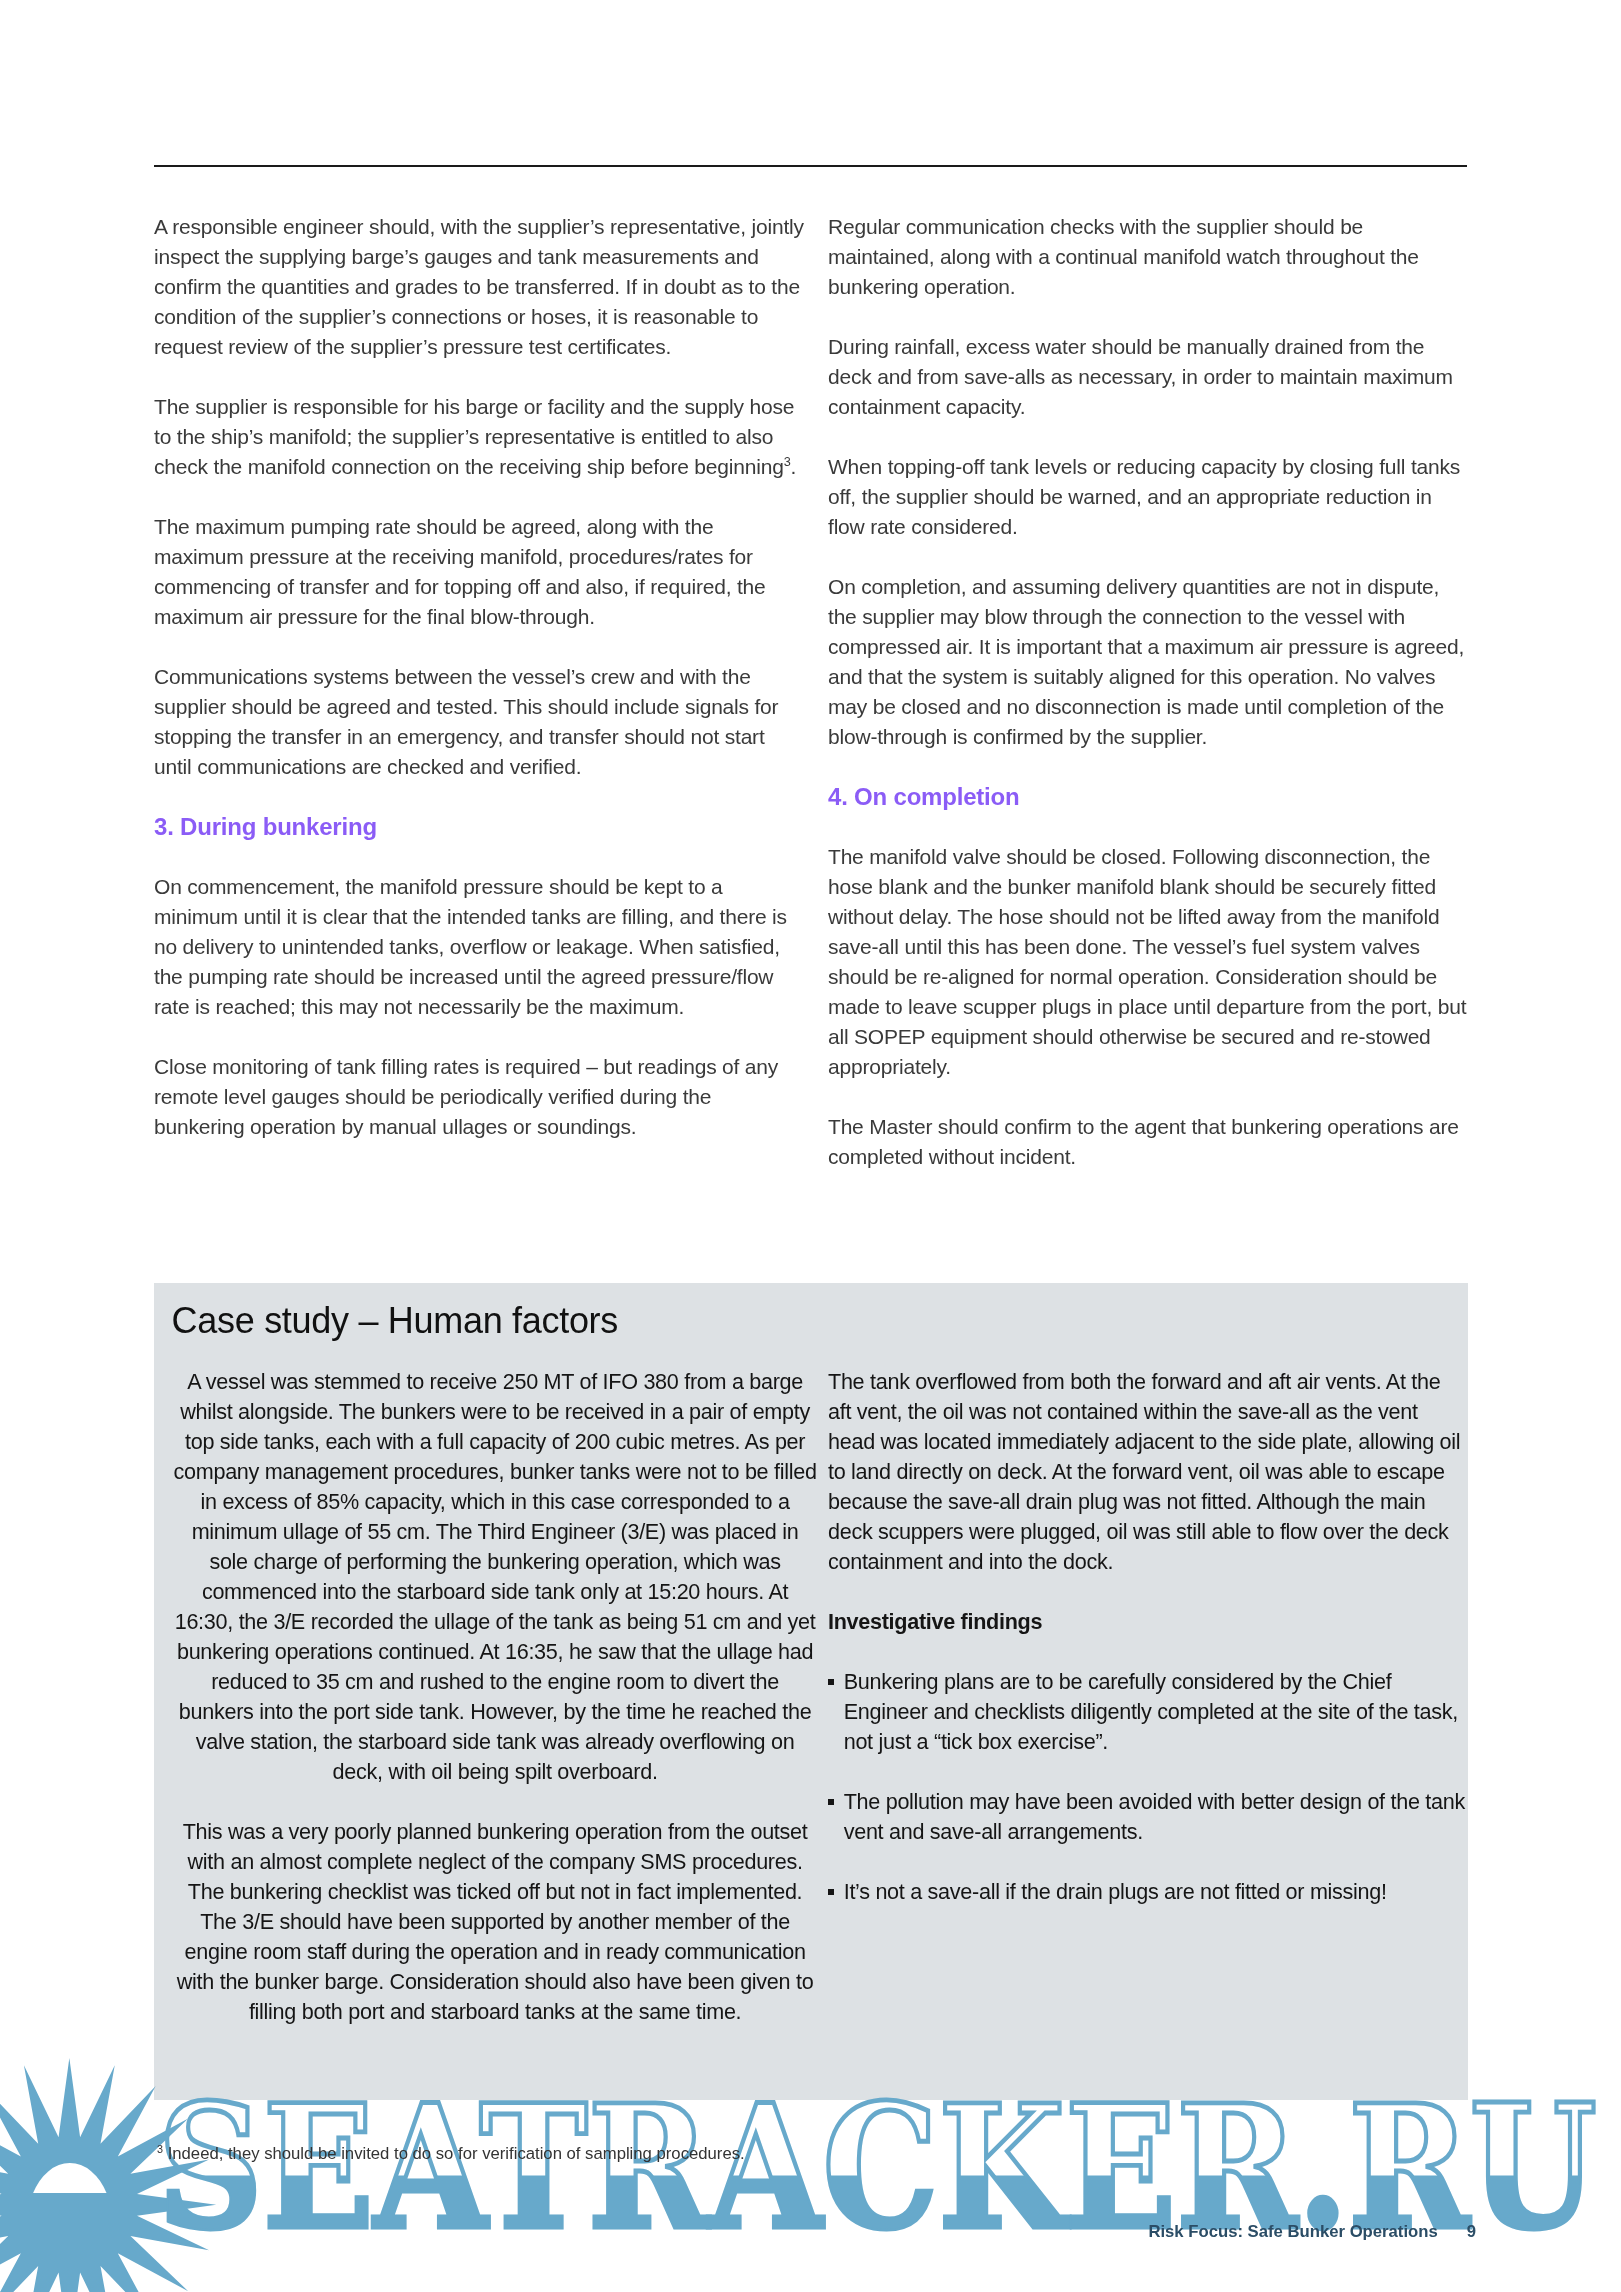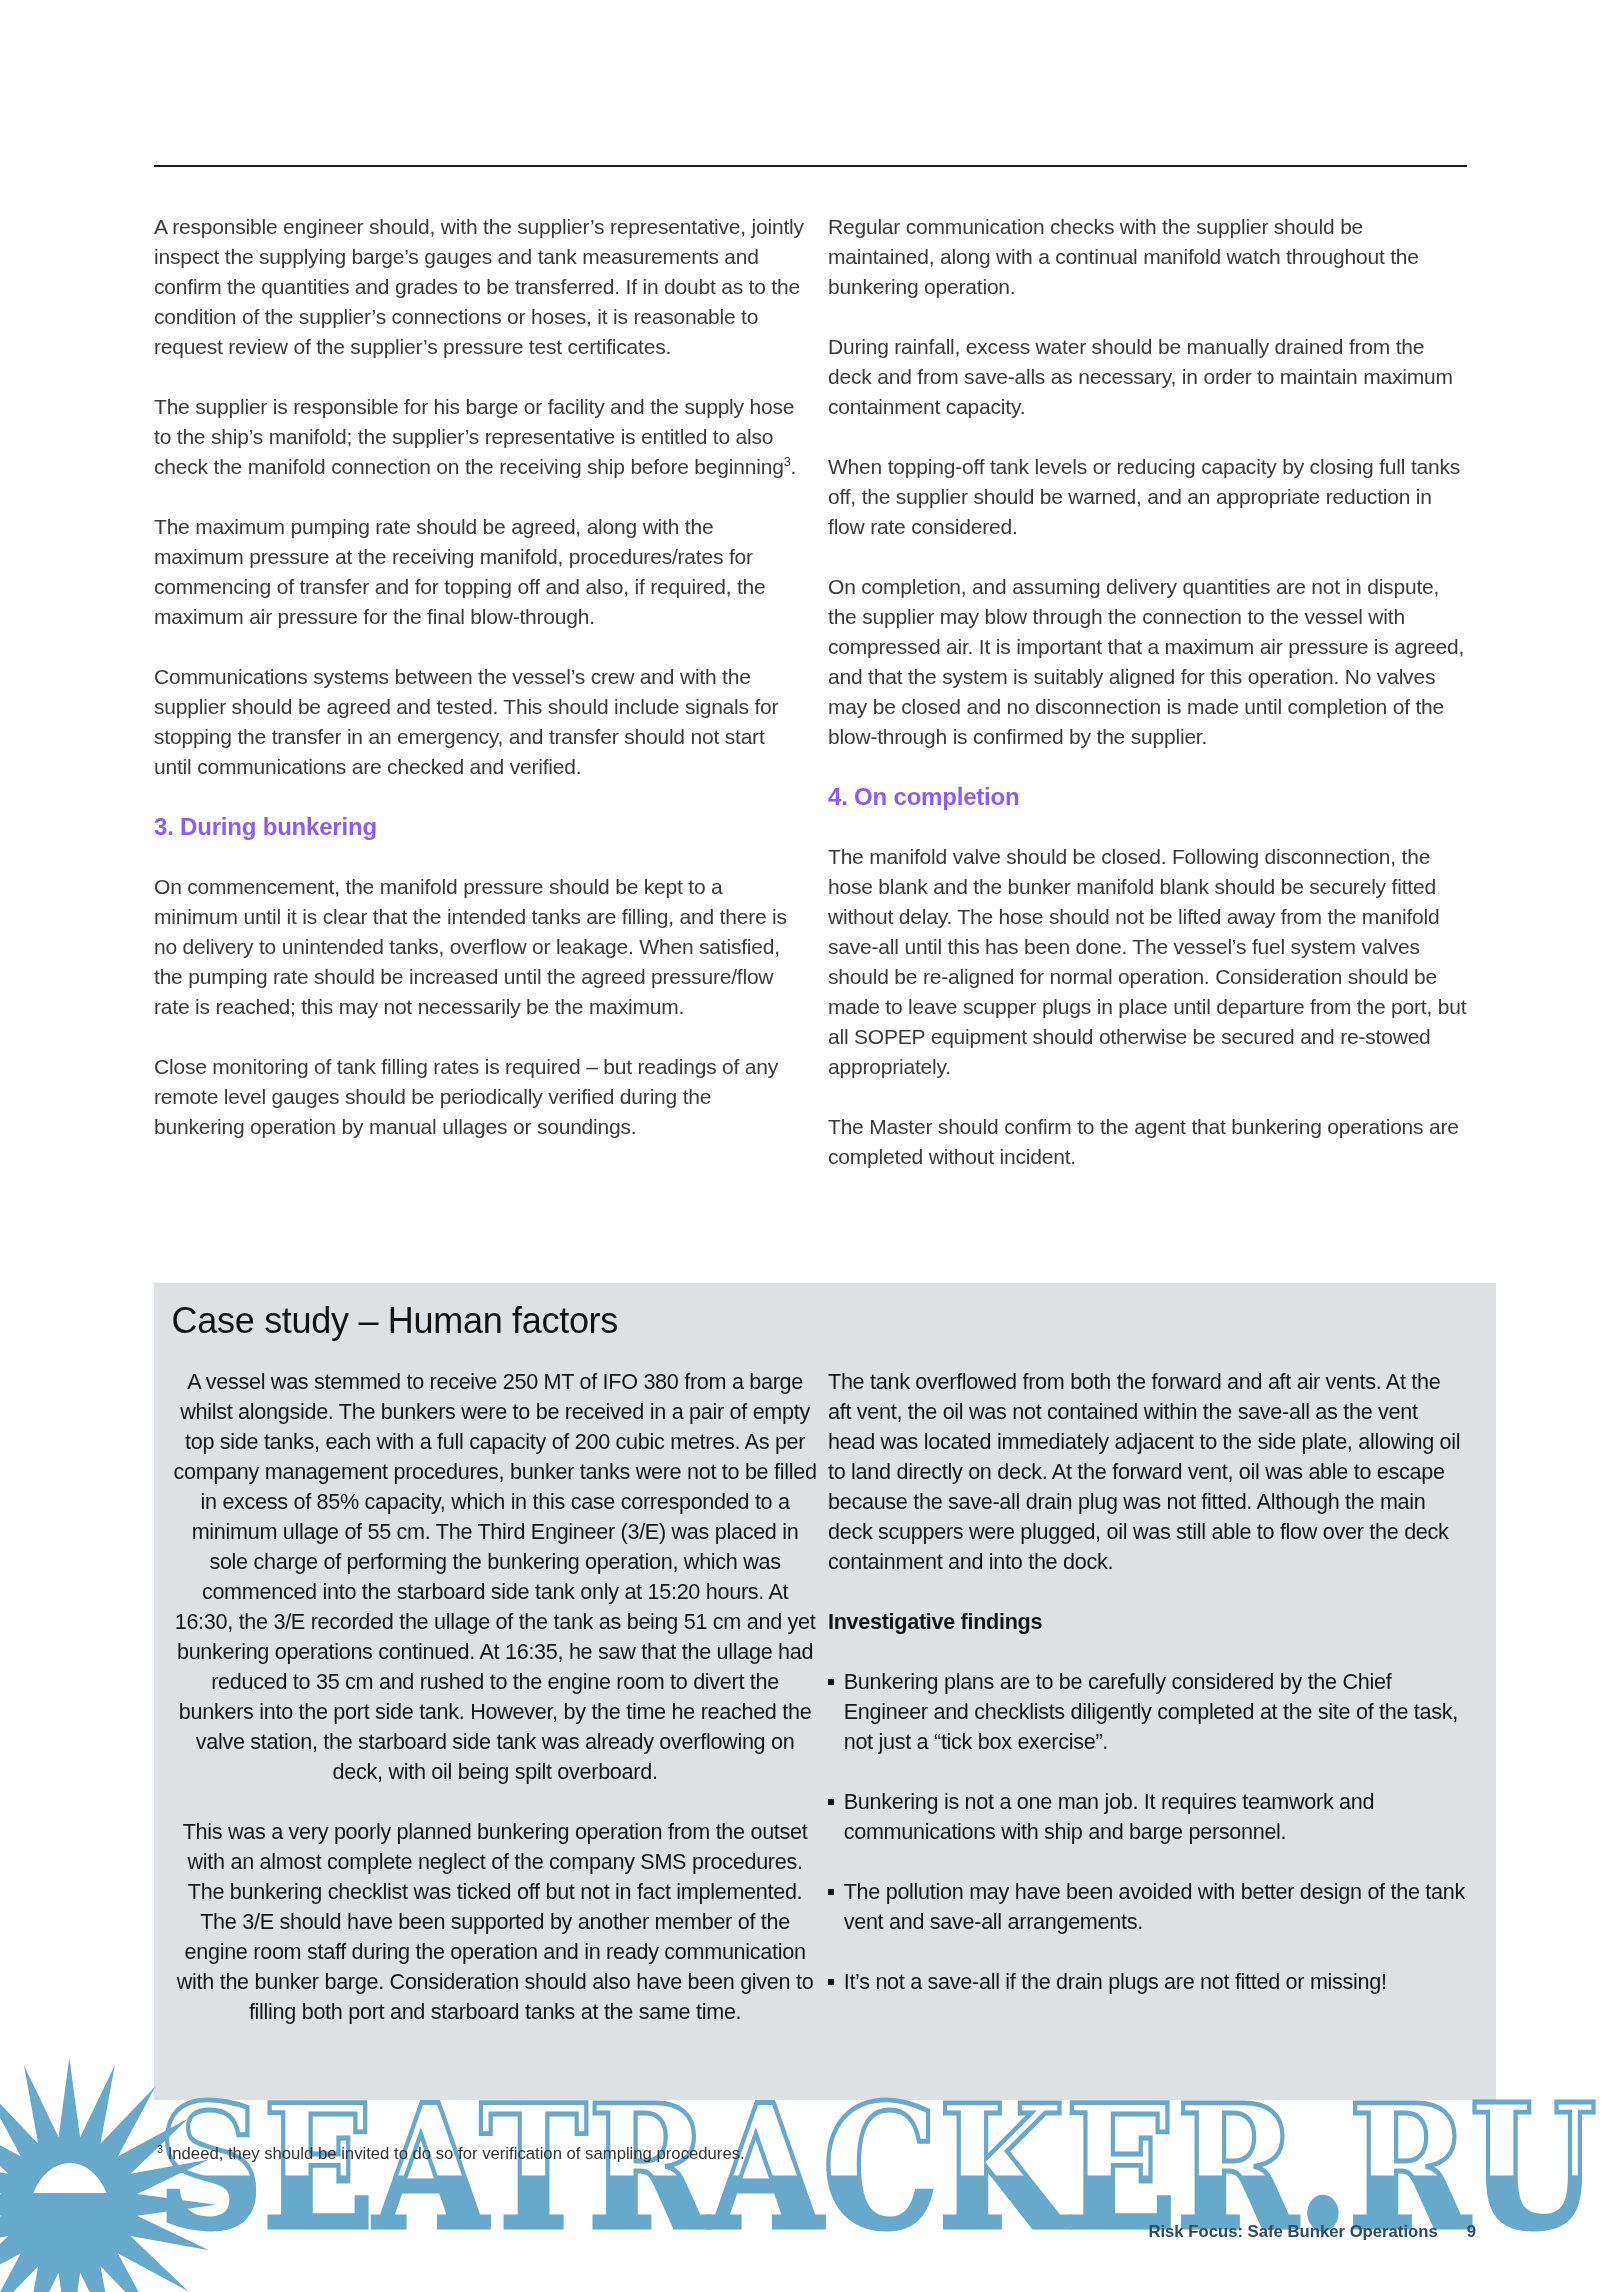--- a/index.html
+++ b/index.html
@@ -9,21 +9,21 @@
     font-family: "Liberation Sans", "DejaVu Sans", sans-serif;
   }
   .rule { position: absolute; left: 154px; top: 165px; width: 1313px; height: 2px; background: #1a1a1a; }
   .col { position: absolute; font-size: 21px; line-height: 30px; letter-spacing: -0.2px; font-weight: 300; color: #3a3a3a; }
   .col p { margin: 0 0 30px 0; }
   .col h3 { margin: 0 0 30px 0; font-size: 24px; line-height: 30px; font-weight: bold; color: #8b5cf6; }
   #col-left { left: 154px; top: 212px; width: 652px; }
   #col-right { left: 828px; top: 212px; width: 642px; }
   sup { font-size: 12.7px; line-height: 0; vertical-align: 7.8px; }
 
-  .case-box { position: absolute; left: 154px; top: 1283px; width: 1314px; height: 817px; background: #dde1e4; padding-left: 28px; }
+  .case-box { position: absolute; left: 154px; top: 1283px; width: 1314px; height: 817px; background: #dde1e4; }
   .case-title { position: absolute; left: 17.6px; top: 15.7px; font-size: 36px; line-height: 43px; color: #111; font-weight: normal; letter-spacing: -0.3px; }
   .case-col { position: absolute; font-size: 21.6px; line-height: 30px; color: #151515; letter-spacing: -0.3px; }
   .case-col p { margin: 0 0 30px 0; }
   .case-col h4 { margin: 0 0 30px 0; font-size: 21.6px; line-height: 30px; font-weight: bold; }
   #case-left { left: 17.6px; top: 84px; width: 647px; text-align: center; }
   #case-right { left: 674px; top: 84px; width: 637px; }
   .case-col ul { list-style: none; margin: 0; padding: 0; }
   .case-col li { position: relative; padding-left: 15.7px; margin-bottom: 30px; }
   .case-col li .bullet { position: absolute; left: 0; top: 11.8px; width: 5.9px; height: 5.9px; background: #151515; }
 
@@ -63,21 +63,21 @@
   <div class="case-title">Case study – Human factors</div>
   <div id="case-left" class="case-col">
     <p>A vessel was stemmed to receive 250 MT of IFO 380 from a barge whilst alongside. The bunkers were to be received in a pair of empty top side tanks, each with a full capacity of 200 cubic metres. As per company management procedures, bunker tanks were not to be filled in excess of 85% capacity, which in this case corresponded to a minimum ullage of 55 cm. The Third Engineer (3/E) was placed in sole charge of performing the bunkering operation, which was commenced into the starboard side tank only at 15:20 hours. At 16:30, the 3/E recorded the ullage of the tank as being 51 cm and yet bunkering operations continued. At 16:35, he saw that the ullage had reduced to 35 cm and rushed to the engine room to divert the bunkers into the port side tank. However, by the time he reached the valve station, the starboard side tank was already overflowing on deck, with oil being spilt overboard.</p>
     <p>This was a very poorly planned bunkering operation from the outset with an almost complete neglect of the company SMS procedures. The bunkering checklist was ticked off but not in fact implemented. The 3/E should have been supported by another member of the engine room staff during the operation and in ready communication with the bunker barge. Consideration should also have been given to filling both port and starboard tanks at the same time.</p>
   </div>
   <div id="case-right" class="case-col">
     <p>The tank overflowed from both the forward and aft air vents. At the aft vent, the oil was not contained within the save-all as the vent head was located immediately adjacent to the side plate, allowing oil to land directly on deck. At the forward vent, oil was able to escape because the save-all drain plug was not fitted. Although the main deck scuppers were plugged, oil was still able to flow over the deck containment and into the dock.</p>
     <h4>Investigative findings</h4>
     <ul>
       <li><span class="bullet"></span><span>Bunkering plans are to be carefully considered by the Chief Engineer and checklists diligently completed at the site of the task, not just a “tick box exercise”.</span></li>
-      <li><span class="bullet"></span><span>Bunkering is not a one man job. It requires teamwork and communications with ship and barge personnel.</span></li>
+      <li><span class="bullet"></span></li>
       <li><span class="bullet"></span><span>The pollution may have been avoided with better design of the tank vent and save-all arrangements.</span></li>
       <li><span class="bullet"></span><span>It’s not a save-all if the drain plugs are not fitted or missing!</span></li>
     </ul>
   </div>
 </div>
 
 <svg class="watermark" viewBox="0 0 1654 239" xmlns="http://www.w3.org/2000/svg">
   <defs>
     <clipPath id="halfclip">
         <rect x="0" y="120" width="1654" height="119"></rect>

